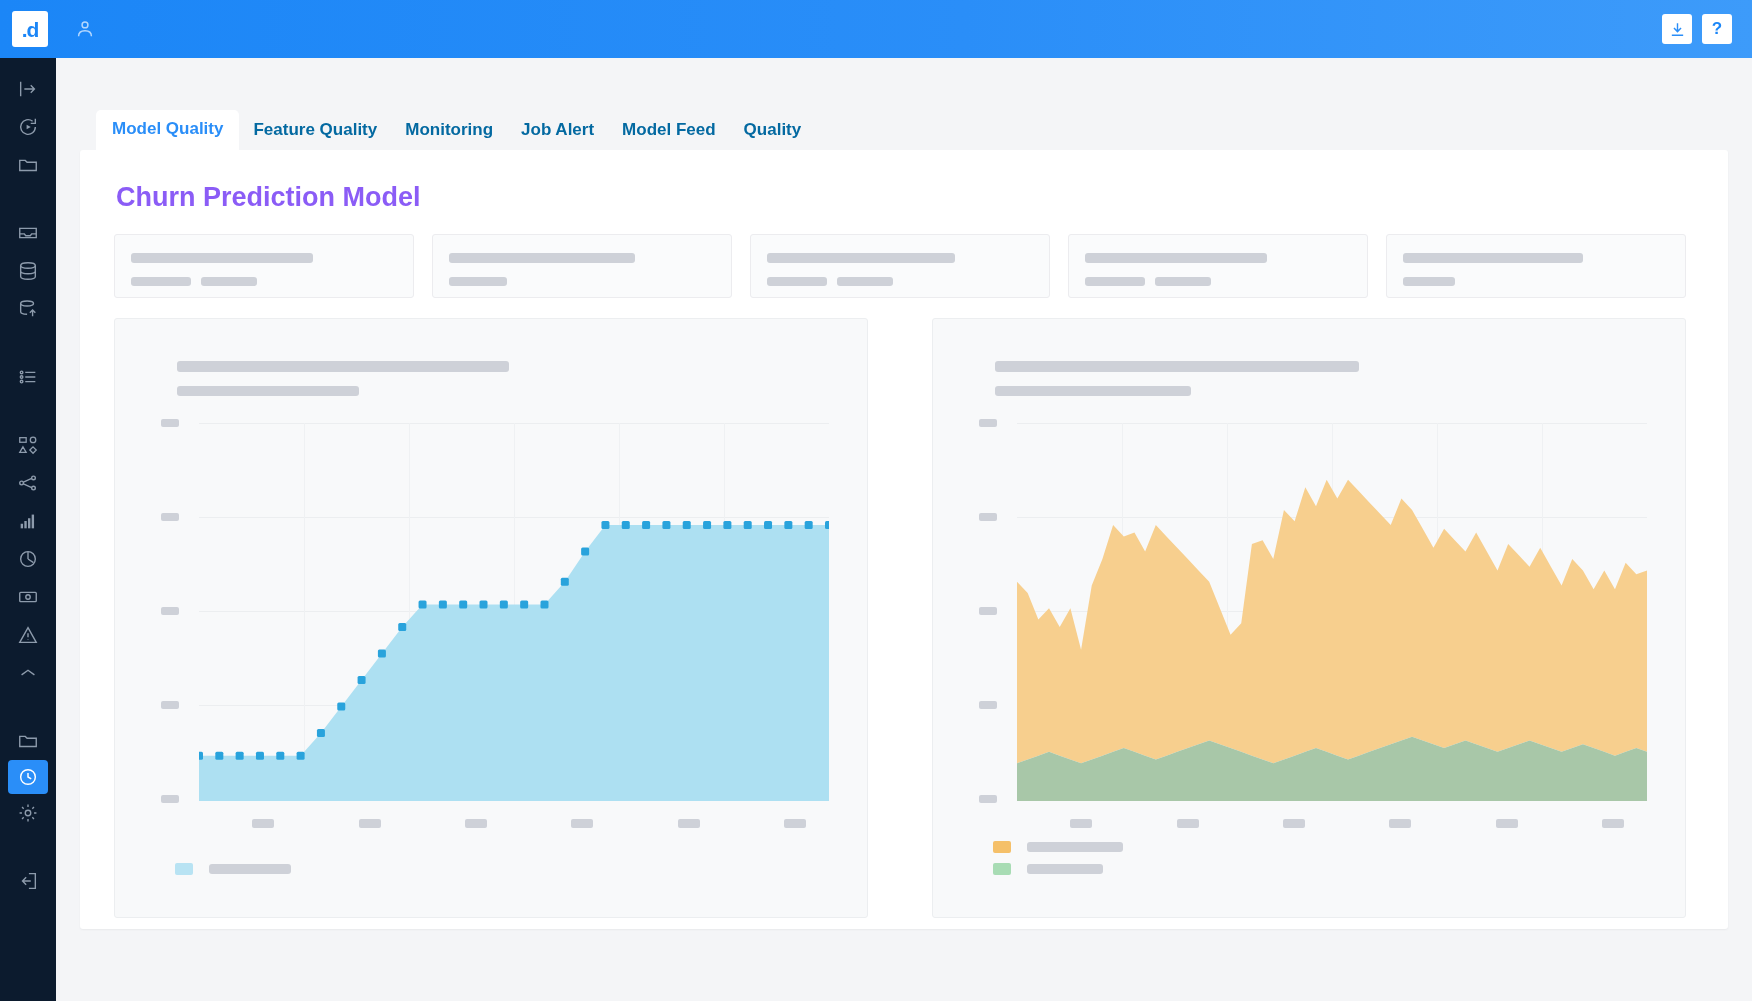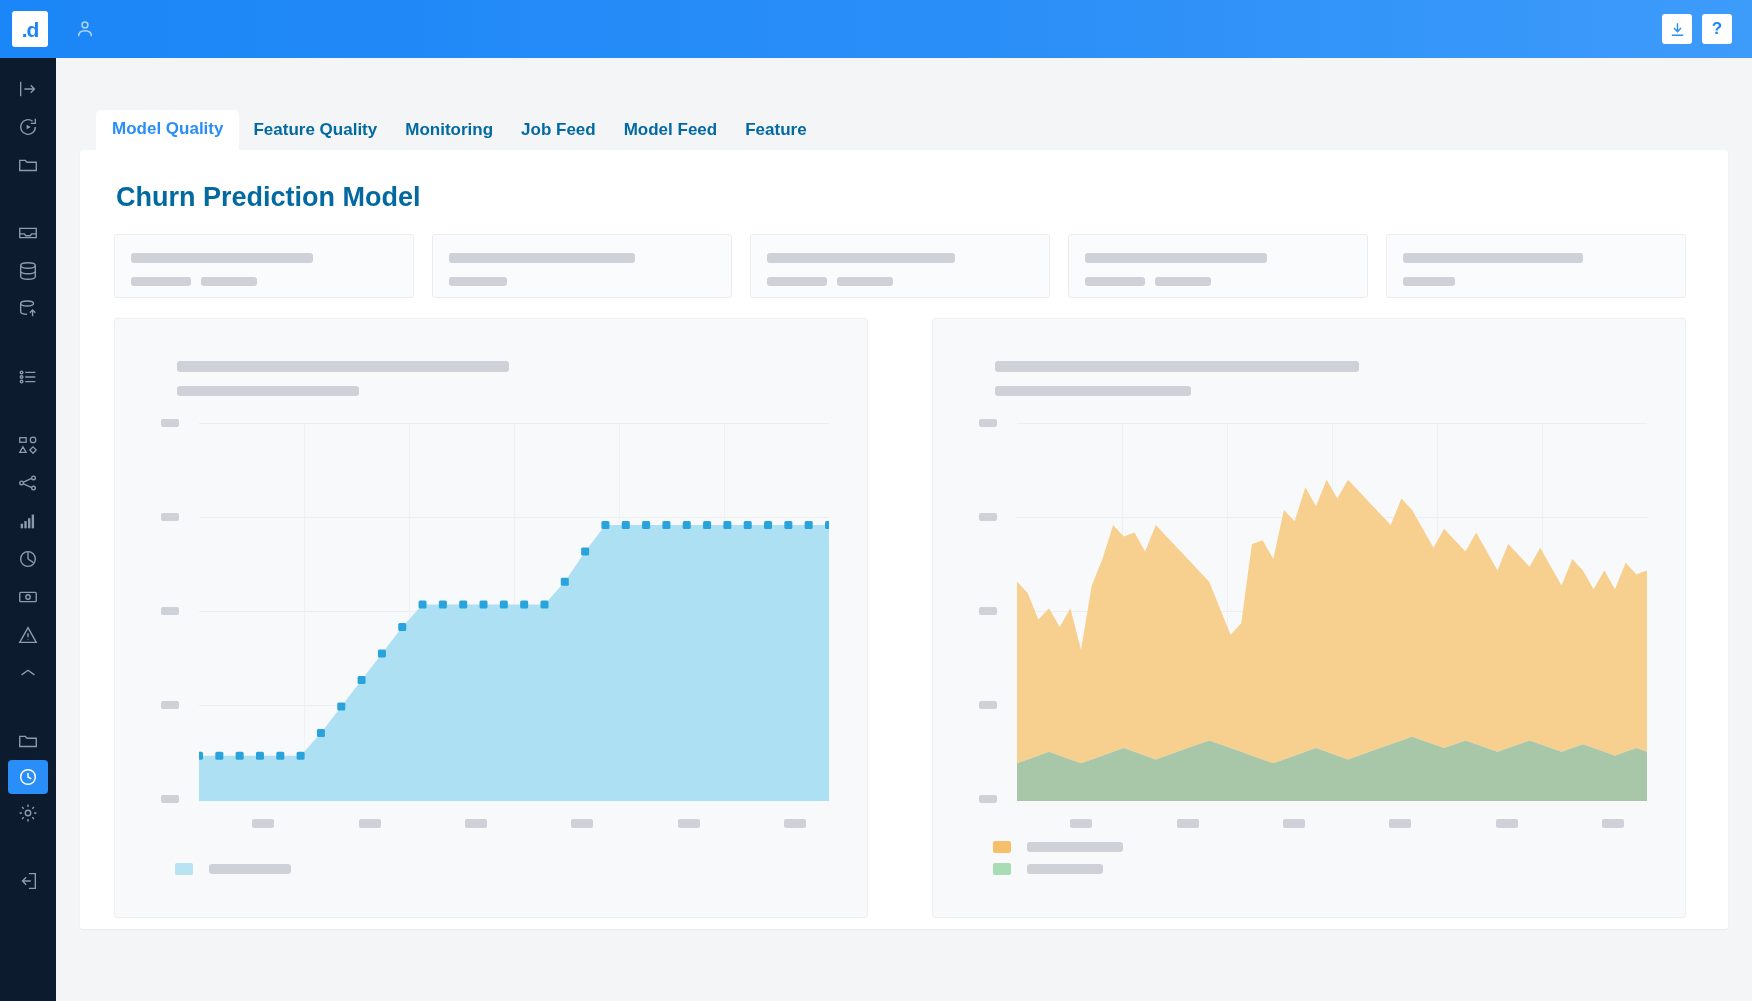--- a/index.html
+++ b/index.html
@@ -80,21 +80,21 @@
 
   
   .panel {
     position: absolute; left: 24px; top: 92px;
     width: 1648px; height: 779px;
     background: #ffffff; border-radius: 3px;
     box-shadow: 0 1px 2px rgba(0,0,0,.05);
   }
   .page-title {
     position: absolute; left: 36px; top: 32px;
-    font-size: 27px; font-weight: bold; color: #0369a1;
+    font-size: 27px; font-weight: bold; color: #8b5cf6;
   }
 
   
   .kpi-row {
     position: absolute; left: 34px; top: 84px;
     width: 1572px; display: flex; gap: 18px;
   }
   .kpi-card {
     flex: 1; height: 64px;
     background: #fafbfc; border: 1px solid #ececef;
@@ -269,23 +269,23 @@
       </svg>
   </div>
 </div>
 
 <div class="main">
 
   <div class="tabs">
     <div class="tab active">Model Quality</div>
     <div class="tab">Feature Quality</div>
     <div class="tab">Monitoring</div>
-    <div class="tab">Job Feed</div>
+    <div class="tab">Job Alert</div>
     <div class="tab">Model Feed</div>
-    <div class="tab">Feature</div>
+    <div class="tab">Quality</div>
   </div>
 
   <div class="panel">
     <div class="page-title">Churn Prediction Model</div>
 
     <div class="kpi-row" id="kpi-row">
         <div class="kpi-card"><span class="sk" style="width: 182px;"></span><div class="sk-row">
             <span class="sk" style="width: 60px; height: 9px;"></span>
             <span class="sk" style="width: 56px; height: 9px;"></span>
           </div></div>

